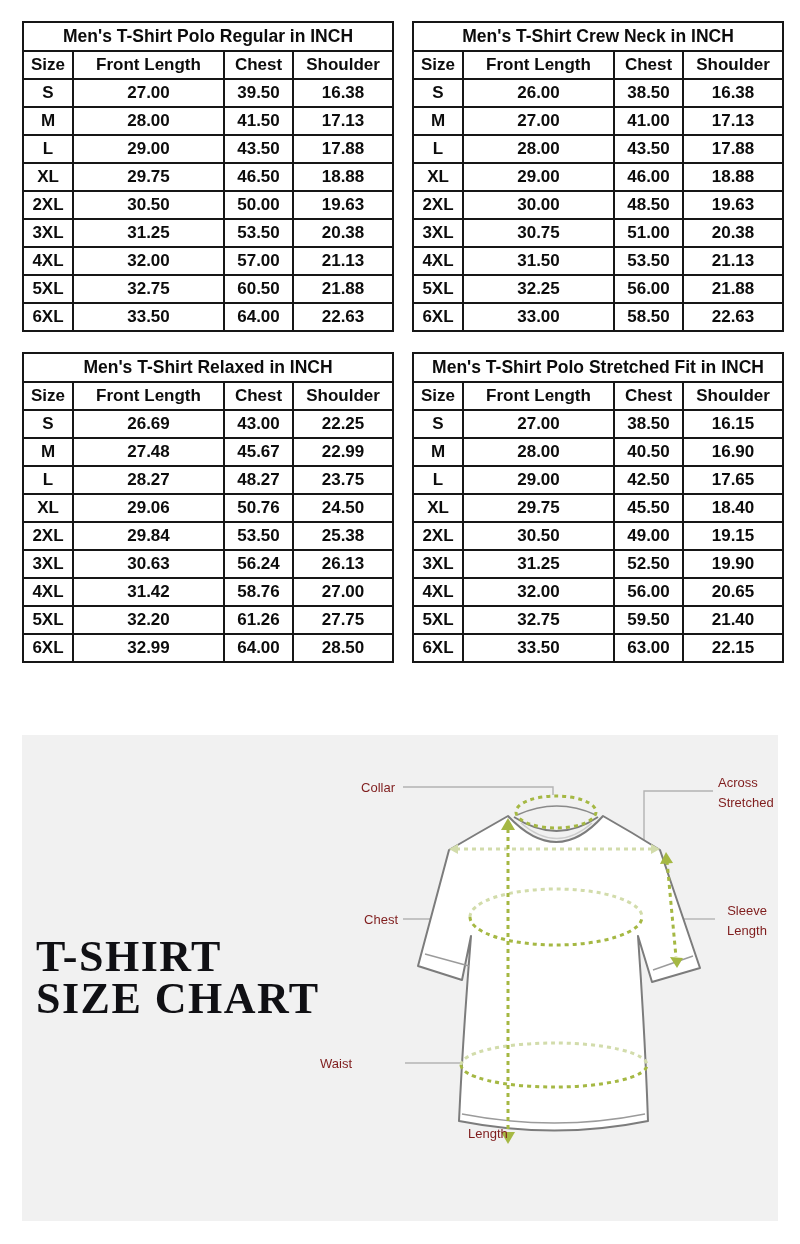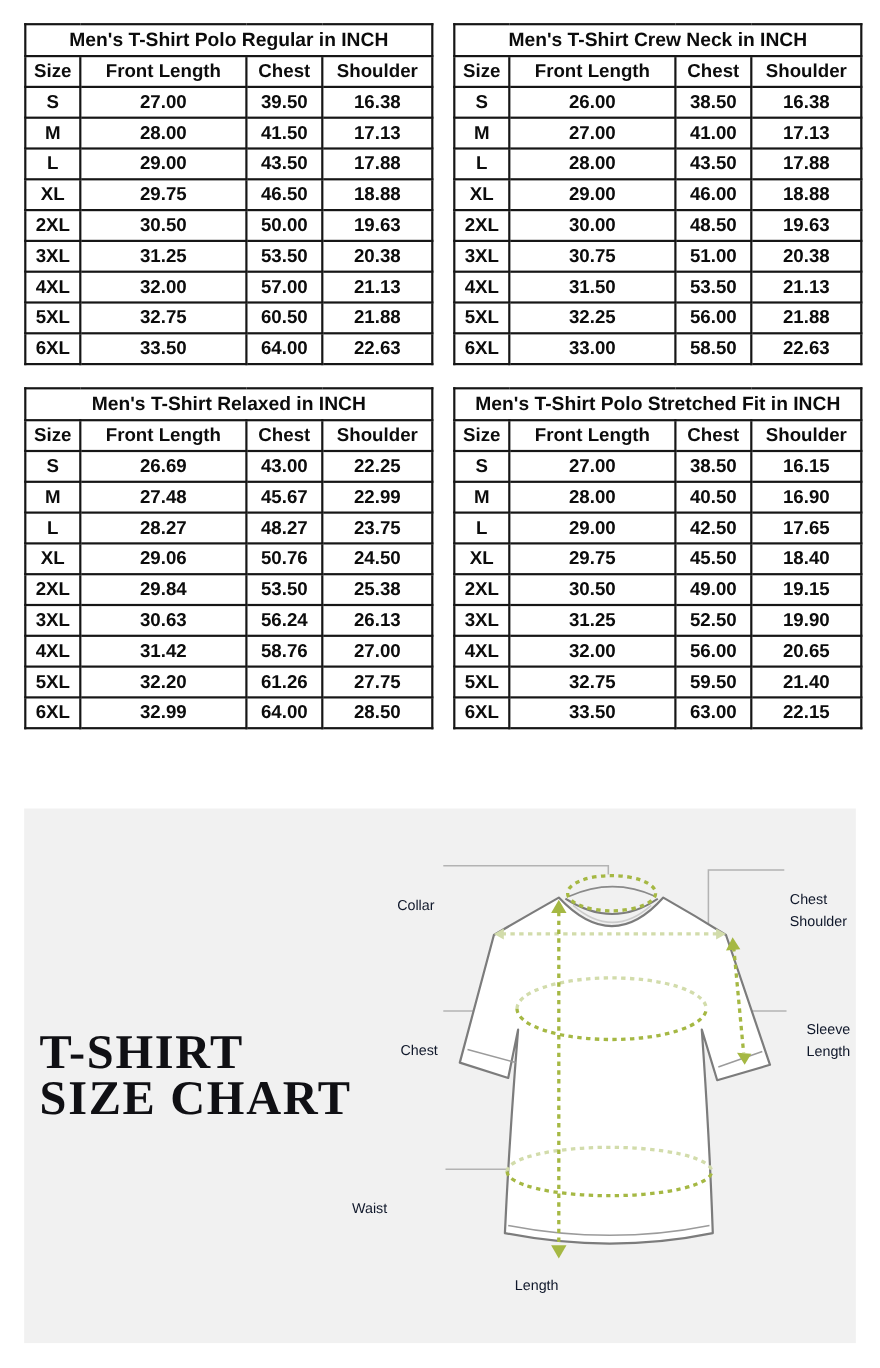--- a/index.html
+++ b/index.html
@@ -36,26 +36,26 @@
   }
   .diagram-panel svg { position:absolute; left:0; top:0; }
   .diagram-heading {
     position:absolute; left:14px; top:201px; width:316px;
     text-align:left; font-family:"Liberation Serif", serif;
     font-weight:600; font-size:44px; line-height:42px;
     letter-spacing:1.5px; color:#101014;
   }
   .measure-label {
     position:absolute; font-size:13px; line-height:15px;
-    color:#0f172a; font-family:"Liberation Sans", sans-serif;margin-top:35px;
+    color:#7f1d1d; font-family:"Liberation Sans", sans-serif;
   }
   .lbl-collar          { left:293px; top:45px;  width:80px; text-align:right; }
   .lbl-across-shoulder { left:696px; top:38px;  width:62px; text-align:left; line-height:20px; }
   .lbl-chest           { left:296px; top:177px; width:80px; text-align:right; }
-  .lbl-sleeve-length   { left:699px; top:156px; width:52px; text-align:right; line-height:20px; }
+  .lbl-sleeve-length   { left:699px; top:166px; width:52px; text-align:center; line-height:20px; }
   .lbl-waist           { left:298px; top:321px; width:80px; text-align:left; }
   .lbl-length          { left:446px; top:391px; width:80px; text-align:left; }
 </style>
 </head>
 <body>
 
 <div class="page">
 
   <div class="tables-grid">
     <table class="size-table">
@@ -412,20 +412,20 @@
         <polygon points="655,233 648,222 661,223"></polygon>
       </g>
     </svg>
 
     <div class="diagram-heading">
       <div>T-SHIRT</div>
       <div>SIZE CHART</div>
     </div>
 
     <div class="measure-label lbl-collar">Collar</div>
-    <div class="measure-label lbl-across-shoulder">Chest Shoulder</div>
+    <div class="measure-label lbl-across-shoulder">Across Stretched</div>
     <div class="measure-label lbl-chest">Chest</div>
     <div class="measure-label lbl-sleeve-length">Sleeve Length</div>
     <div class="measure-label lbl-waist">Waist</div>
     <div class="measure-label lbl-length">Length</div>
   </div>
 
 </div>
 
 </body></html>

